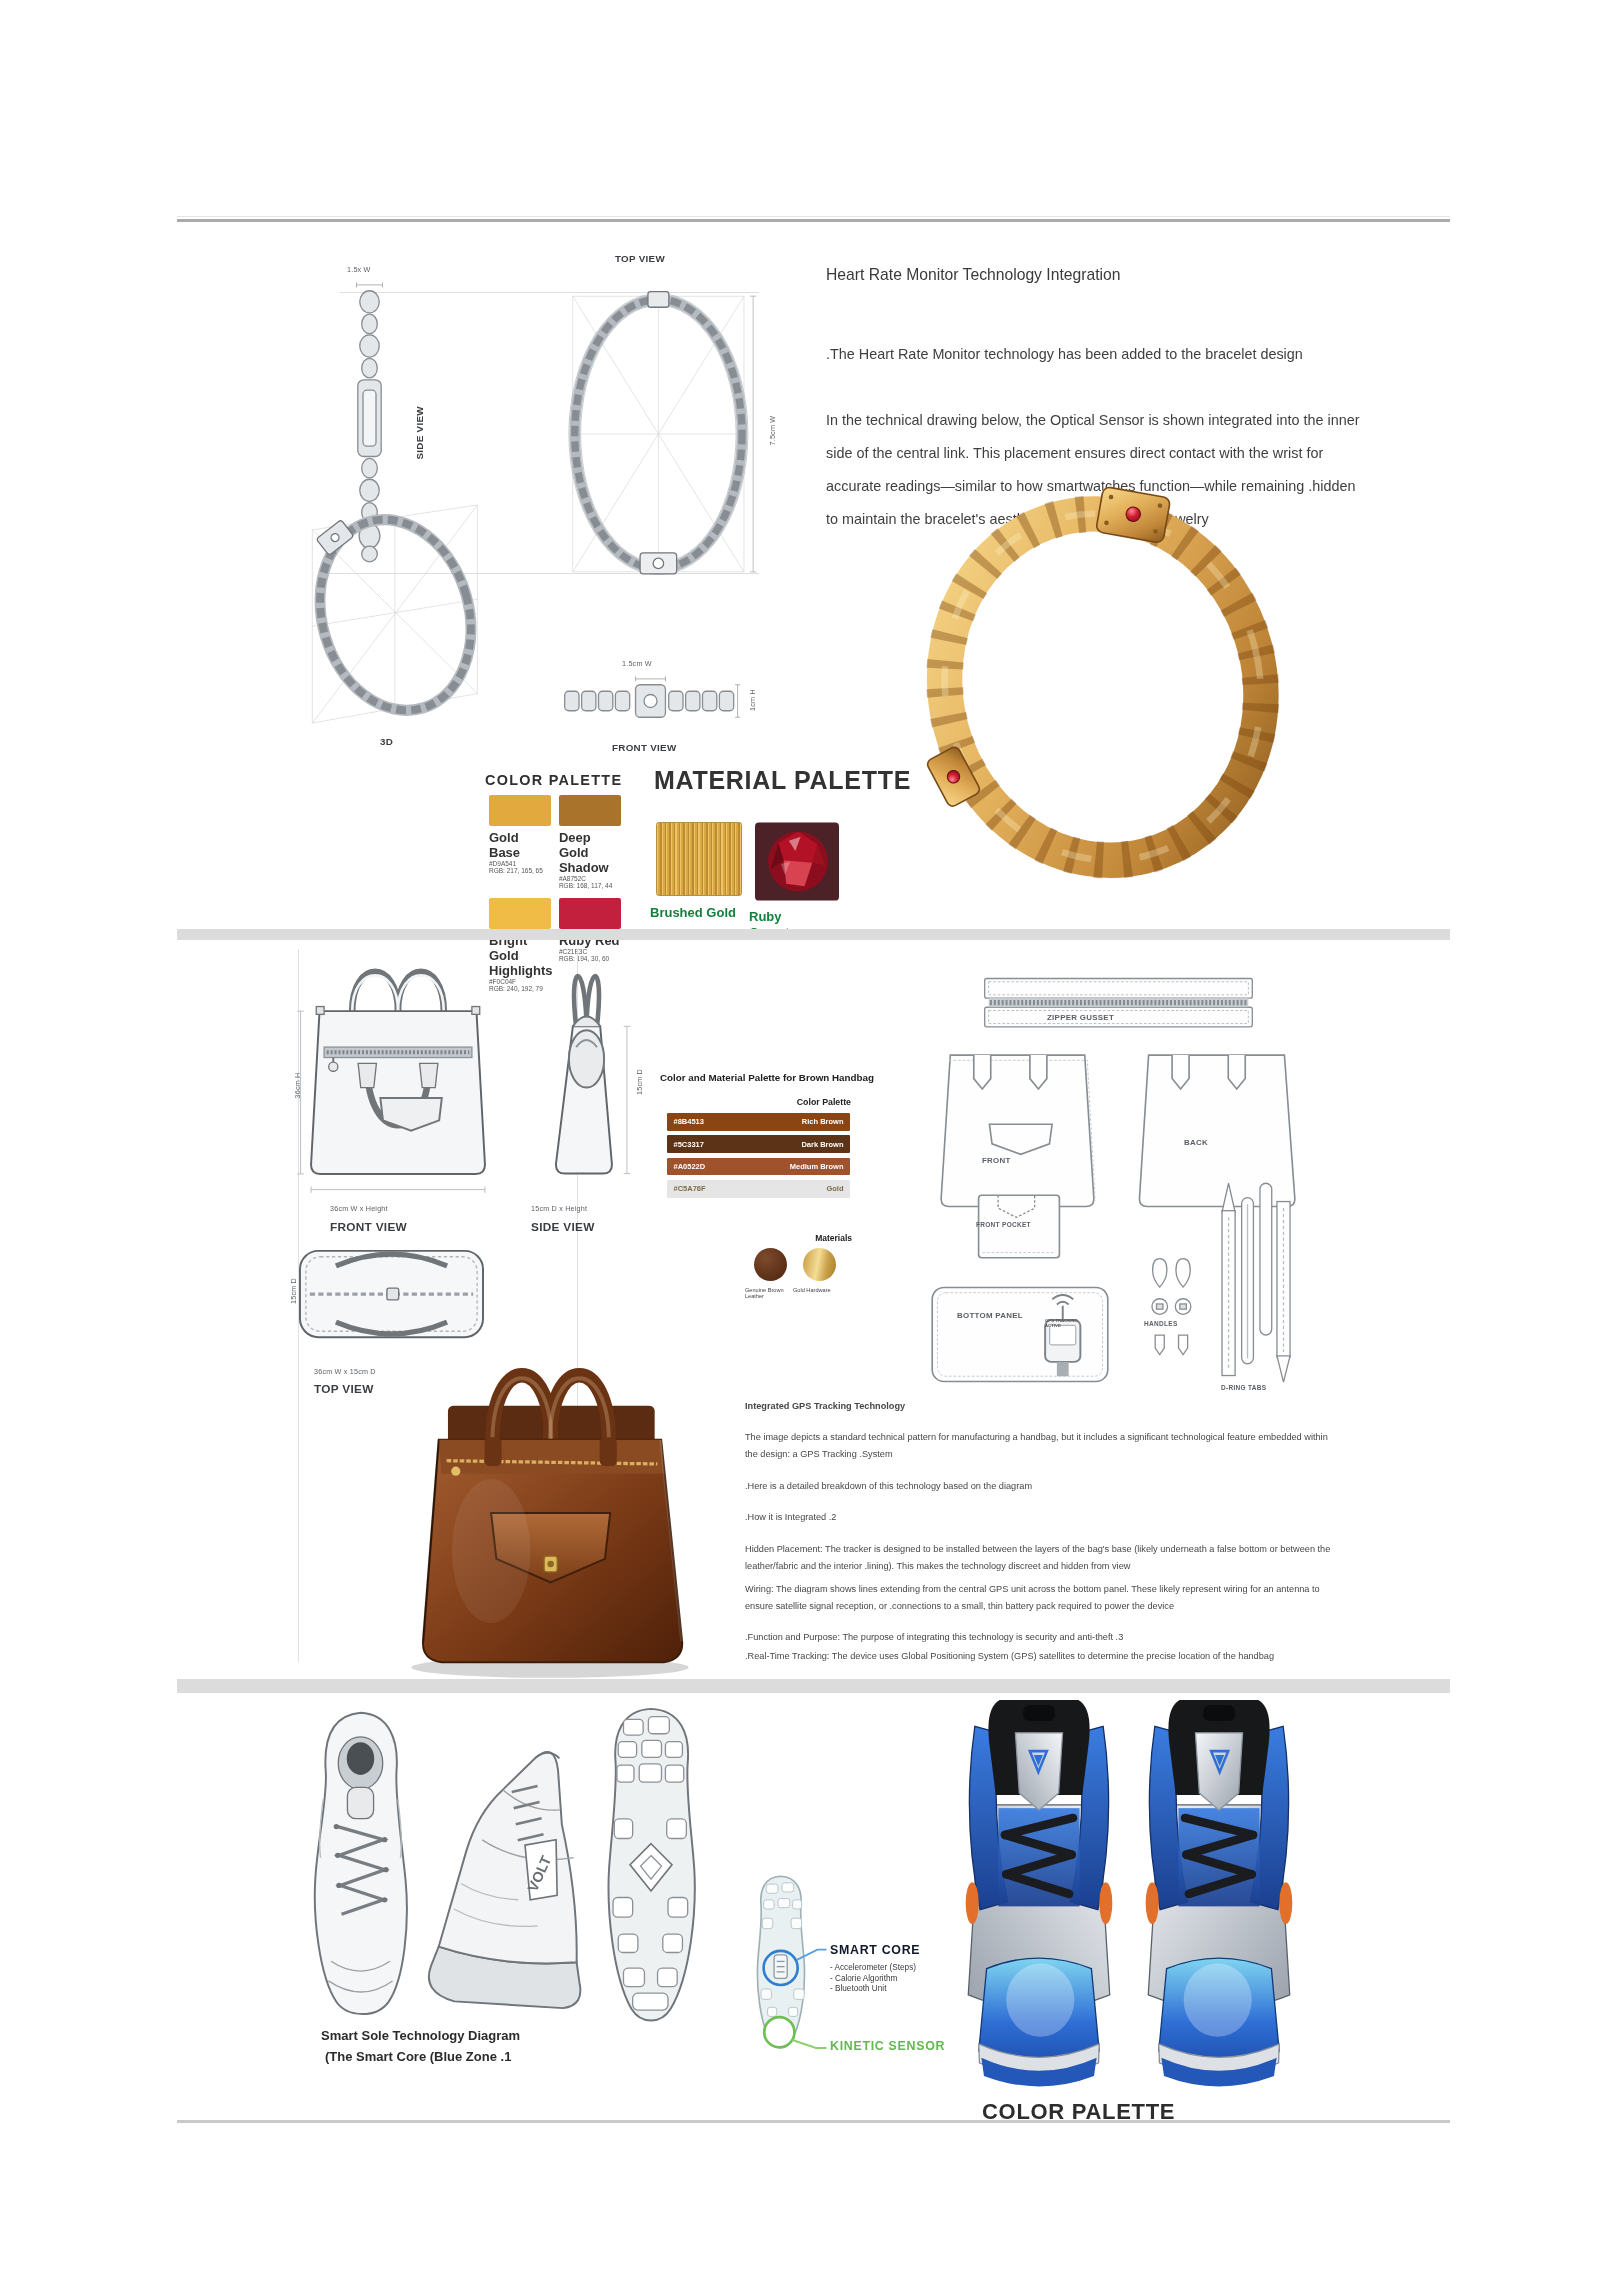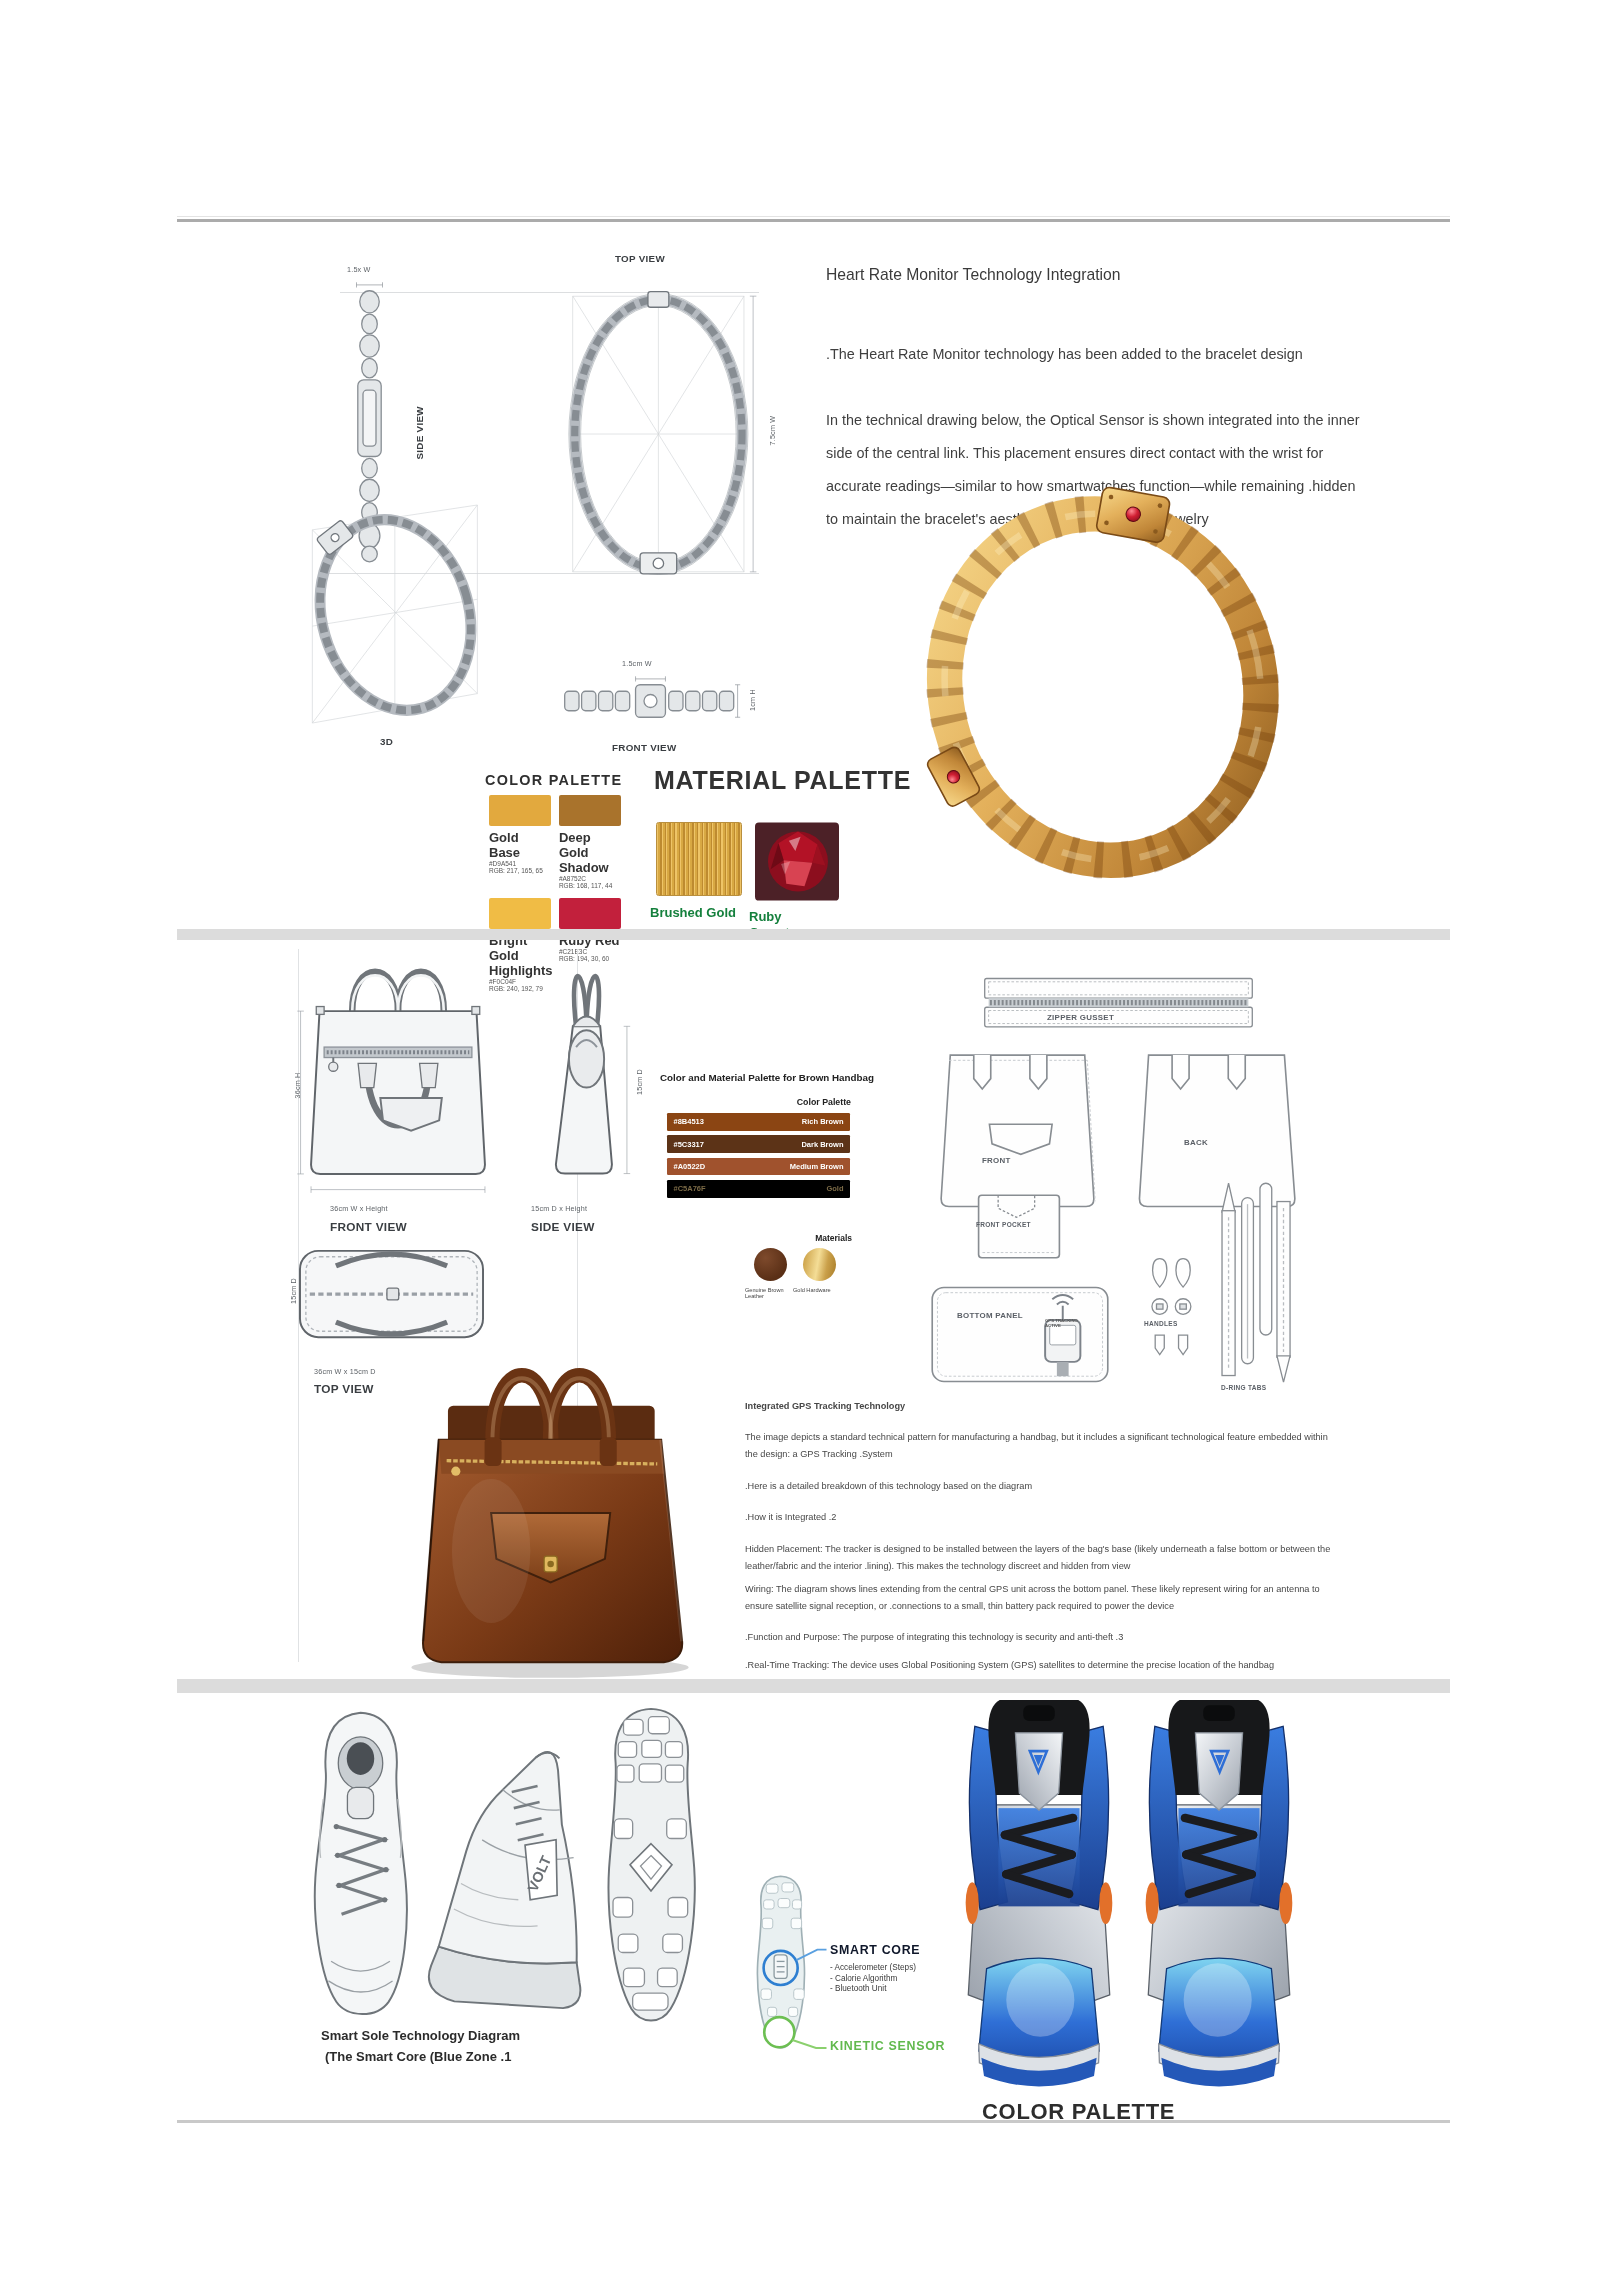--- a/index.html
+++ b/index.html
@@ -345,21 +345,21 @@
       <span>Rich Brown</span>
     </div>
     <div class="bar" style="background: rgb(92, 51, 23);">
       <span>#5C3317</span>
       <span>Dark Brown</span>
     </div>
     <div class="bar" style="background: rgb(160, 82, 45);">
       <span>#A0522D</span>
       <span>Medium Brown</span>
     </div>
-    <div class="bar gold" style="background: #000000;">
+    <div class="bar gold" style="background: #e5e5e5;">
       <span>#C5A76F</span>
       <span>Gold</span>
     </div>
   </div>
   <div class="abs b r" style="left:759px;top:293px;width:93px;font-size:8.5px;color:#222">Materials</div>
   <div class="abs" style="left:754px;top:308px;width:33px;height:33px;border-radius:50%;background:radial-gradient(circle at 35% 30%,#7e4a2c,#5a2f16 70%)"></div>
   <div class="abs" style="left:803px;top:308px;width:33px;height:33px;border-radius:50%;background:linear-gradient(100deg,#c79a3e 0%,#f4dd96 45%,#caa04a 70%,#a87c28 100%)"></div>
   <div class="abs c" style="left:745px;top:347px;width:54px;font-size:5.6px;color:#444">Genuine Brown Leather</div>
   <div class="abs c" style="left:793px;top:347px;width:54px;font-size:5.6px;color:#444">Gold Hardware</div>
 
@@ -469,21 +469,21 @@
   </svg>
   <div class="abs patlbl c" style="left:1221px;top:444px;width:75px;font-size:6.5px">D-RING TABS</div>
 
   <div class="abs gps-txt" style="left:745px;top:458px;width:589px">
     <p class="gps-title" style="margin-bottom:14.4px">Integrated GPS Tracking Technology</p>
     <p style="margin-bottom:14.4px">The image depicts a standard technical pattern for manufacturing a handbag, but it includes a significant technological feature embedded within the design: a GPS Tracking .System</p>
     <p style="margin-bottom:14.4px">.Here is a detailed breakdown of this technology based on the diagram</p>
     <p style="margin-bottom:14.4px">.How it is Integrated .2</p>
     <p style="margin-bottom:6px">Hidden Placement: The tracker is designed to be installed between the layers of the bag's base (likely underneath a false bottom or between the leather/fabric and the interior .lining). This makes the technology discreet and hidden from view</p>
     <p style="margin-bottom:14.4px">Wiring: The diagram shows lines extending from the central GPS unit across the bottom panel. These likely represent wiring for an antenna to ensure satellite signal reception, or .connections to a small, thin battery pack required to power the device</p>
-    <p style="margin-bottom:11px">.Function and Purpose: The purpose of integrating this technology is security and anti-theft .3</p>
+    <p style="margin-bottom:2px">.Function and Purpose: The purpose of integrating this technology is security and anti-theft .3</p>
     <p>.Real-Time Tracking: The device uses Global Positioning System (GPS) satellites to determine the precise location of the handbag</p>
   </div>
 </div>
 
 <div class="abs divider" style="left:177px;top:1679px;width:1273px;height:14.4px"></div>
 
 <div class="abs clip" style="left:0;top:1693px;width:1623px;height:427px">
 
   <svg class="abs" style="left:285px;top:7.9px" width="151" height="327" viewBox="0 0 230 500">
     <path d="M115,18 C70,22 58,60 62,110 C64,150 50,210 46,270 C42,330 52,420 78,460 C95,485 140,485 158,460 C182,425 190,340 184,275 C178,215 168,150 170,108 C174,58 158,20 115,18 Z" fill="#f4f6f7" stroke="#6f757a" stroke-width="3"></path>

